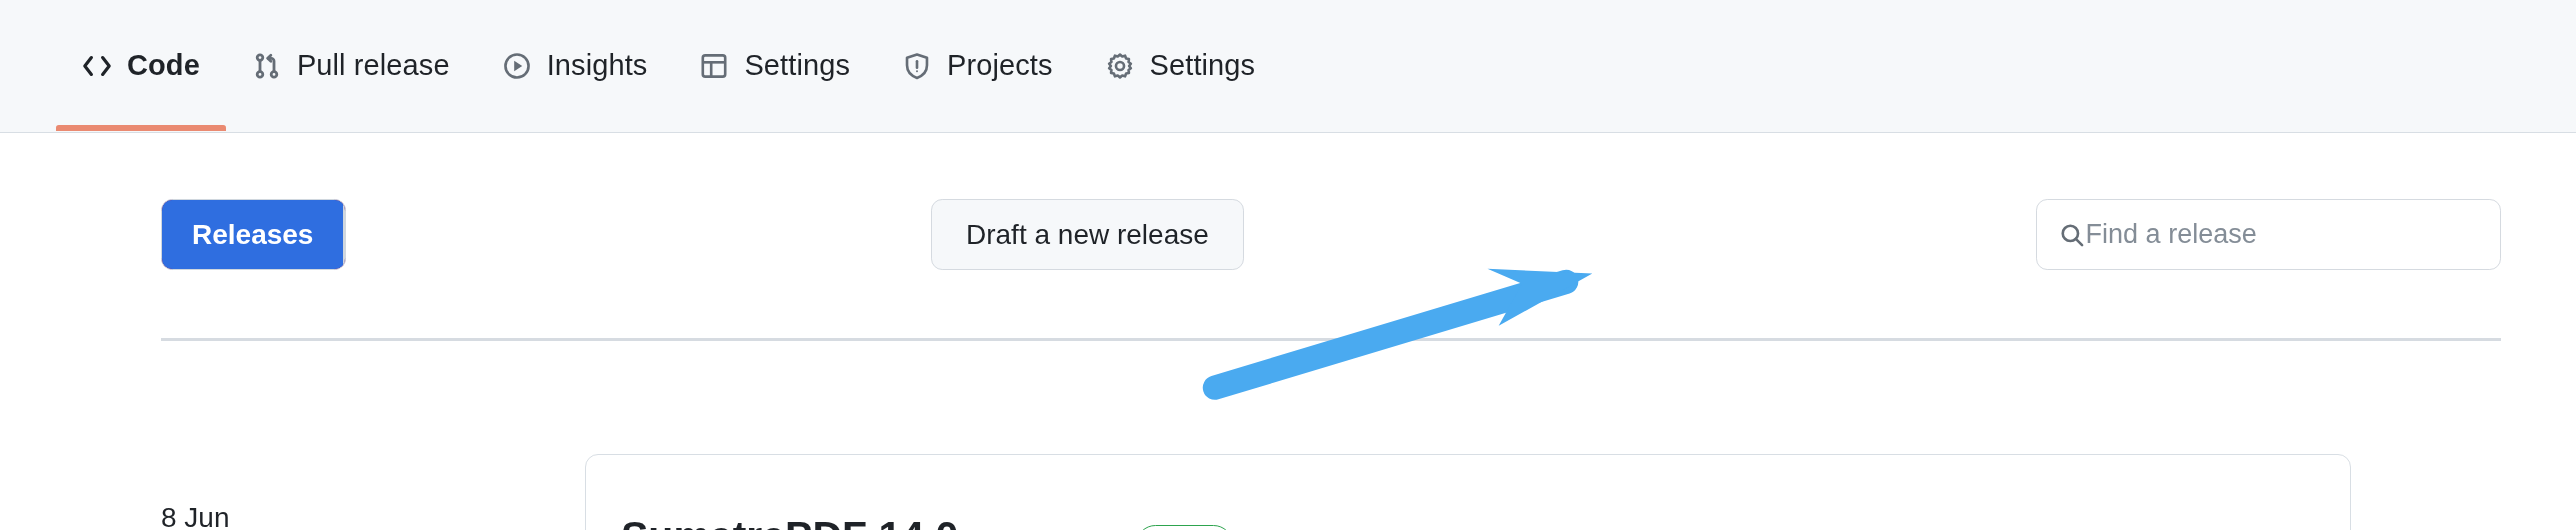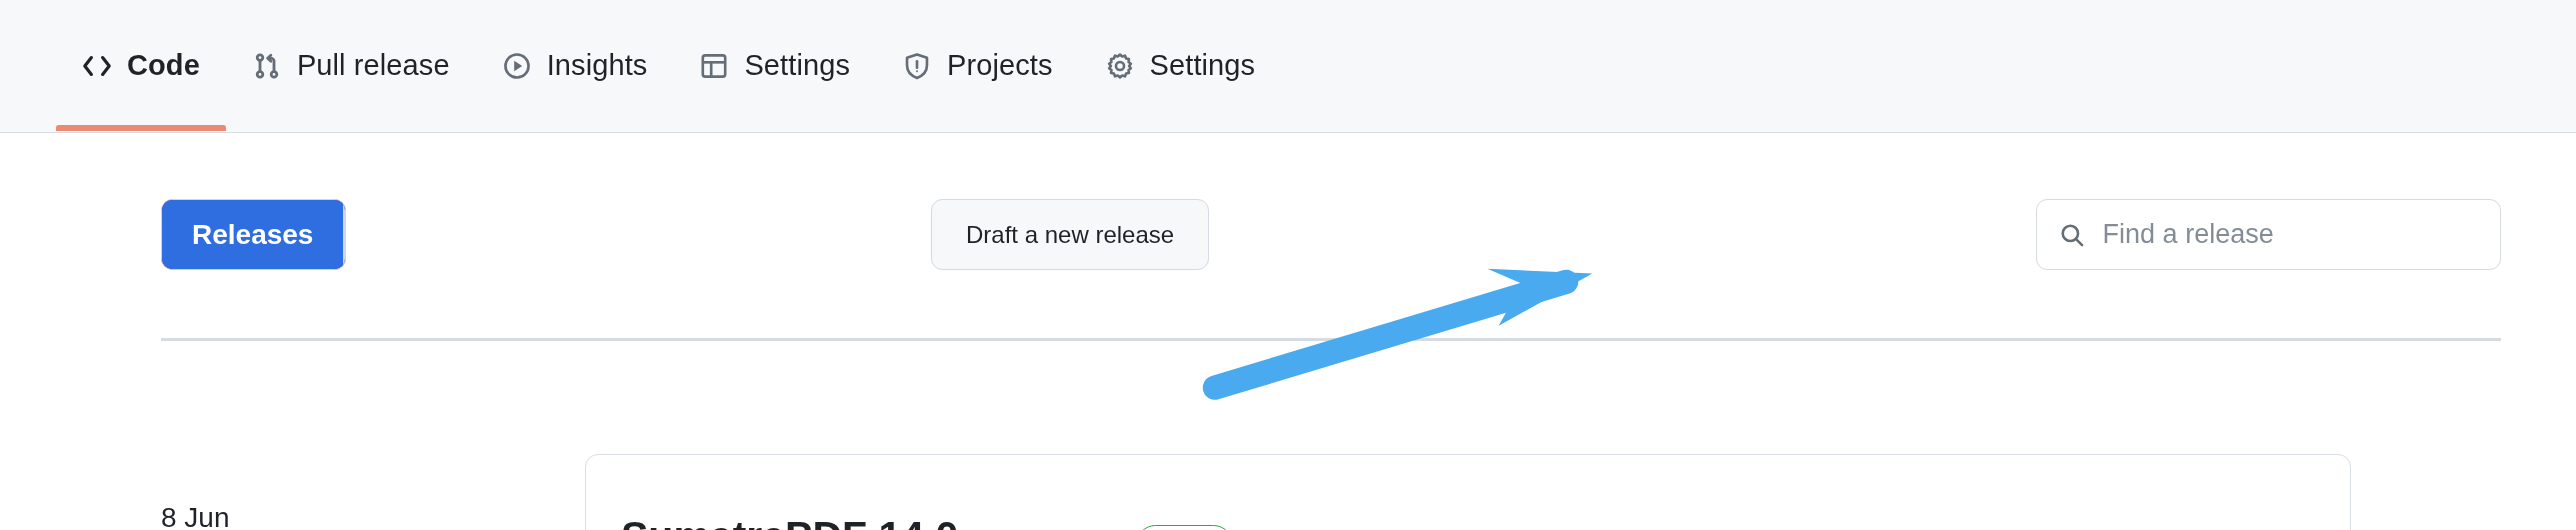--- a/index.html
+++ b/index.html
@@ -124,35 +124,34 @@
     top: 0;
     height: 71px;
     display: flex;
     align-items: center;
     justify-content: center;
     padding: 0 34px;
     box-sizing: border-box;
     background: #f6f8fa;
     border: 1.9px solid #d5dae0;
     border-radius: 11.2px;
-    font-size: 24px;
+    font-size: 28px;
     color: #1f2328;
     cursor: pointer;
     white-space: nowrap;
   }
 
   #release-search {
     position: absolute;
     right: 0;
     top: 0;
     width: 465px;
     height: 71px;
     display: flex;
     align-items: center;
-    gap: 17px;
     padding: 0 20.6px;
     box-sizing: border-box;
     background: #ffffff;
     border: 1.9px solid #d5dae0;
     border-radius: 11.2px;
     cursor: text;
   }
   #release-search .search-ico {
     flex: 0 0 auto;
     width: 28px;

